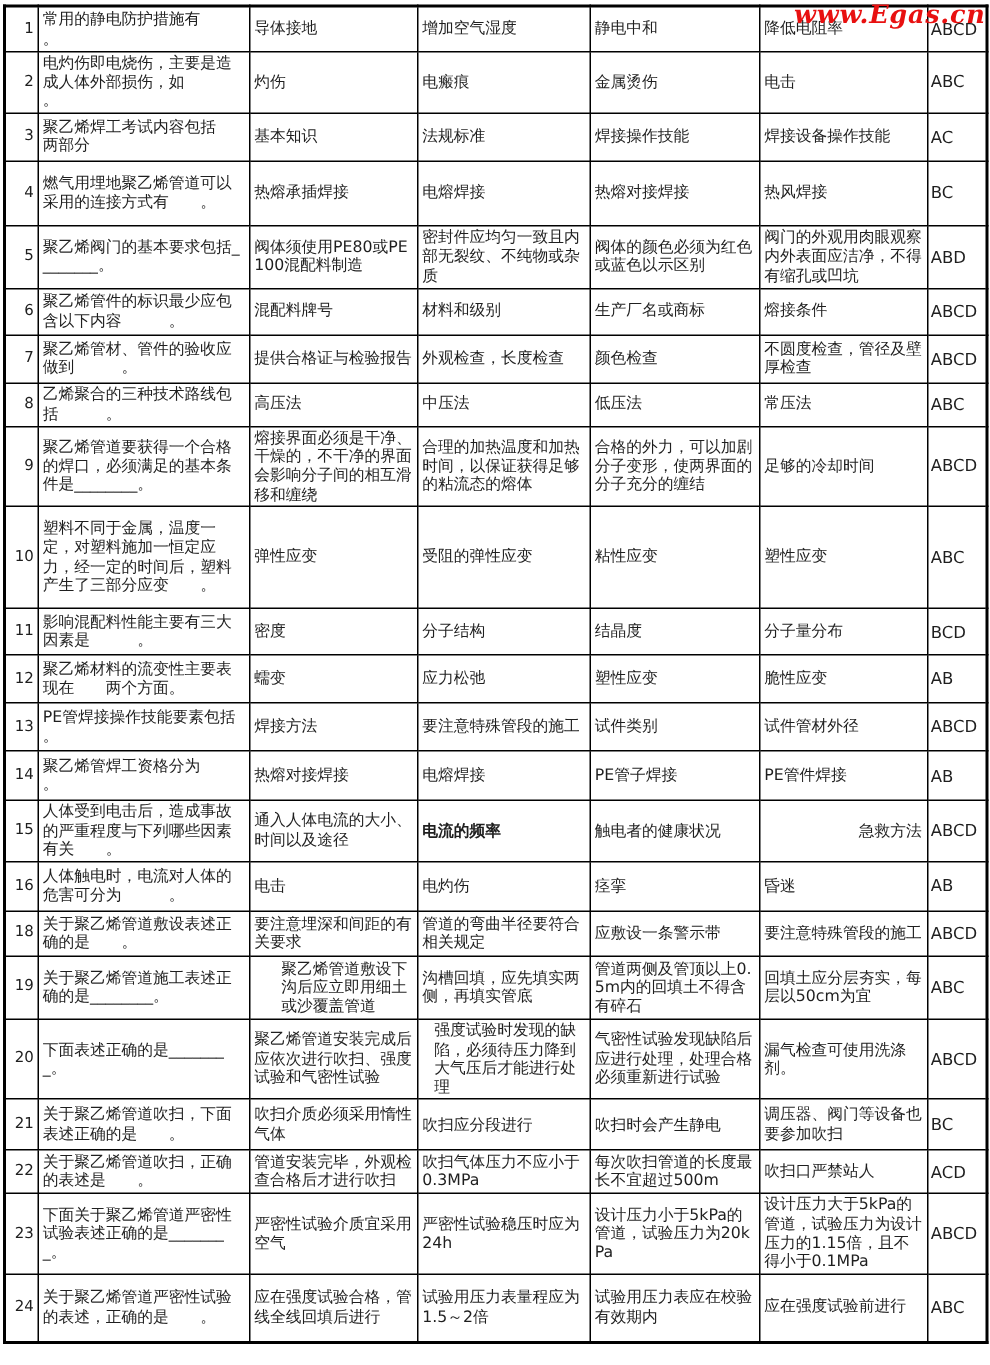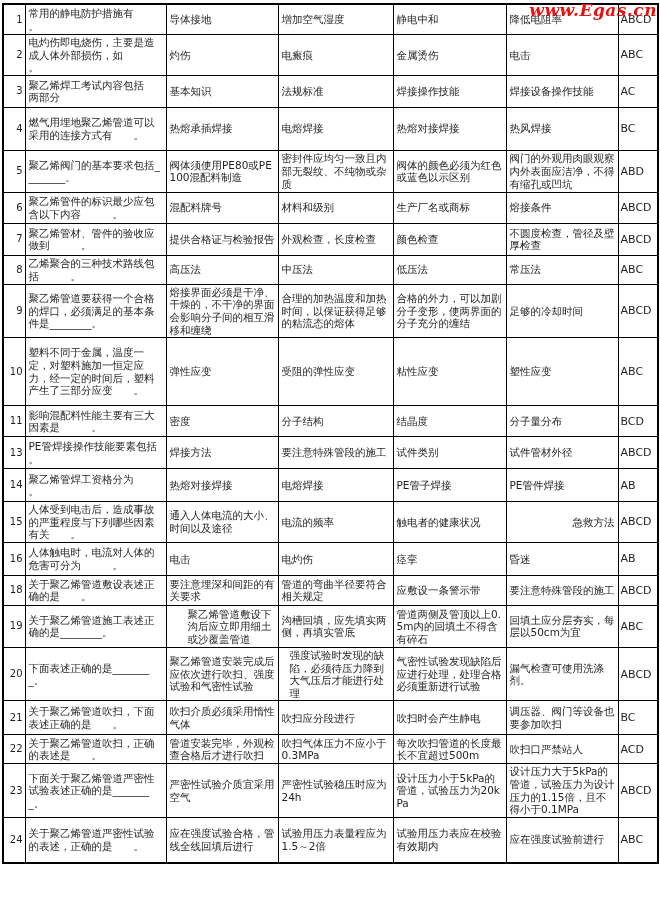--- a/index.html
+++ b/index.html
@@ -134,20 +134,29 @@
       <tr>
         <td class="num" style="height: 28px;">11</td>
         <td class="q" style="height: 28px;">影响混配料性能主要有三大因素是　　　。</td>
         <td class="opt" style="height: 28px;">密度</td>
         <td class="opt" style="height: 28px;">分子结构</td>
         <td class="opt" style="height: 28px;">结晶度</td>
         <td class="opt" style="height: 28px;">分子量分布</td>
         <td class="ans" style="height: 28px;">BCD</td>
       </tr>
       <tr>
+        <td class="num" style="height: 29px;">12</td>
+        <td class="q" style="height: 29px;">聚乙烯材料的流变性主要表现在　　两个方面。</td>
+        <td class="opt" style="height: 29px;">蠕变</td>
+        <td class="opt" style="height: 29px;">应力松弛</td>
+        <td class="opt" style="height: 29px;">塑性应变</td>
+        <td class="opt" style="height: 29px;">脆性应变</td>
+        <td class="ans" style="height: 29px;">AB</td>
+      </tr>
+      <tr>
         <td class="num" style="height: 29px;">13</td>
         <td class="q" style="height: 29px;">PE管焊接操作技能要素包括　　。</td>
         <td class="opt" style="height: 29px;">焊接方法</td>
         <td class="opt" style="height: 29px;">要注意特殊管段的施工</td>
         <td class="opt" style="height: 29px;">试件类别</td>
         <td class="opt" style="height: 29px;">试件管材外径</td>
         <td class="ans" style="height: 29px;">ABCD</td>
       </tr>
       <tr>
         <td class="num" style="height: 30px;">14</td>
@@ -155,21 +164,21 @@
         <td class="opt" style="height: 30px;">热熔对接焊接</td>
         <td class="opt" style="height: 30px;">电熔焊接</td>
         <td class="opt" style="height: 30px;">PE管子焊接</td>
         <td class="opt" style="height: 30px;">PE管件焊接</td>
         <td class="ans" style="height: 30px;">AB</td>
       </tr>
       <tr>
         <td class="num" style="height: 37px;">15</td>
         <td class="q" style="height: 37px;">人体受到电击后，造成事故的严重程度与下列哪些因素有关　　。</td>
         <td class="opt" style="height: 37px;">通入人体电流的大小、时间以及途径</td>
-        <td class="opt" style="height: 37px;">电流的频率</td>
+        <td class="opt" style="height: 37px; font-weight: bold;">电流的频率</td>
         <td class="opt" style="height: 37px;">触电者的健康状况</td>
         <td class="opt" style="height: 37px; text-align: right;">急救方法</td>
         <td class="ans" style="height: 37px;">ABCD</td>
       </tr>
       <tr>
         <td class="num" style="height: 30px;">16</td>
         <td class="q" style="height: 30px;">人体触电时，电流对人体的危害可分为　　　。</td>
         <td class="opt" style="height: 30px;">电击</td>
         <td class="opt" style="height: 30px;">电灼伤</td>
         <td class="opt" style="height: 30px;">痉挛</td>

